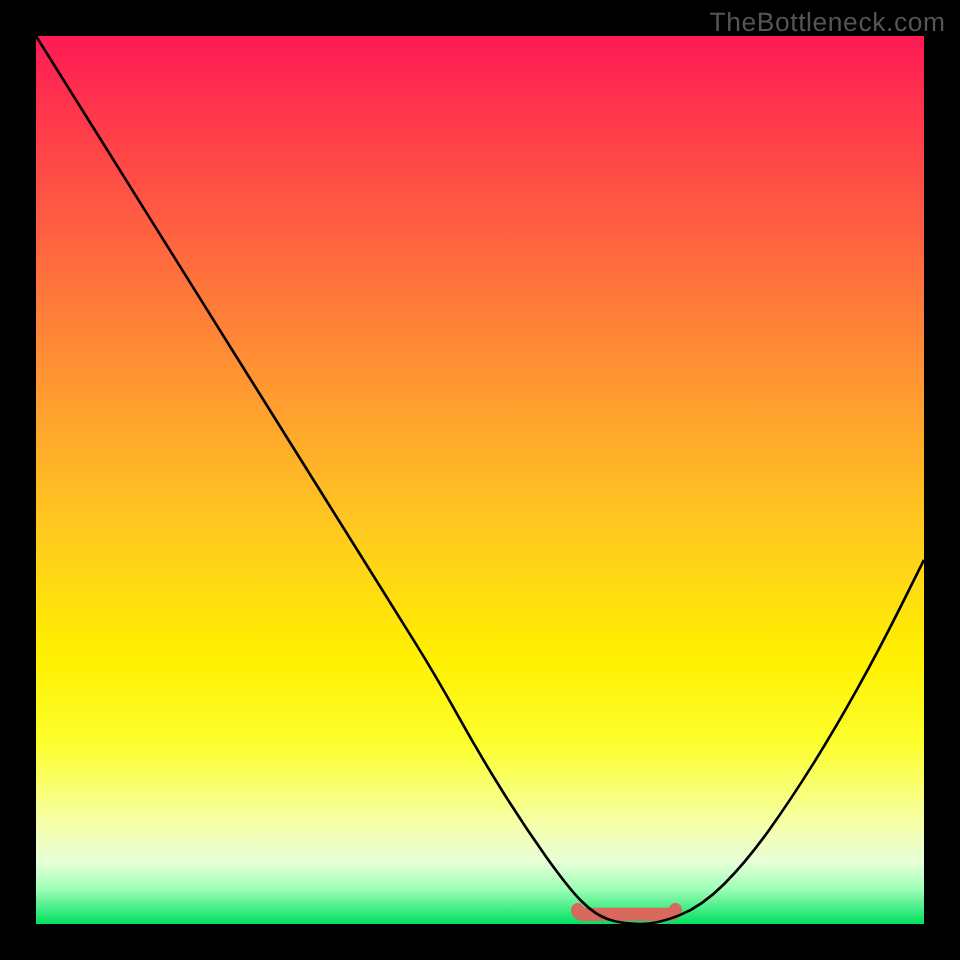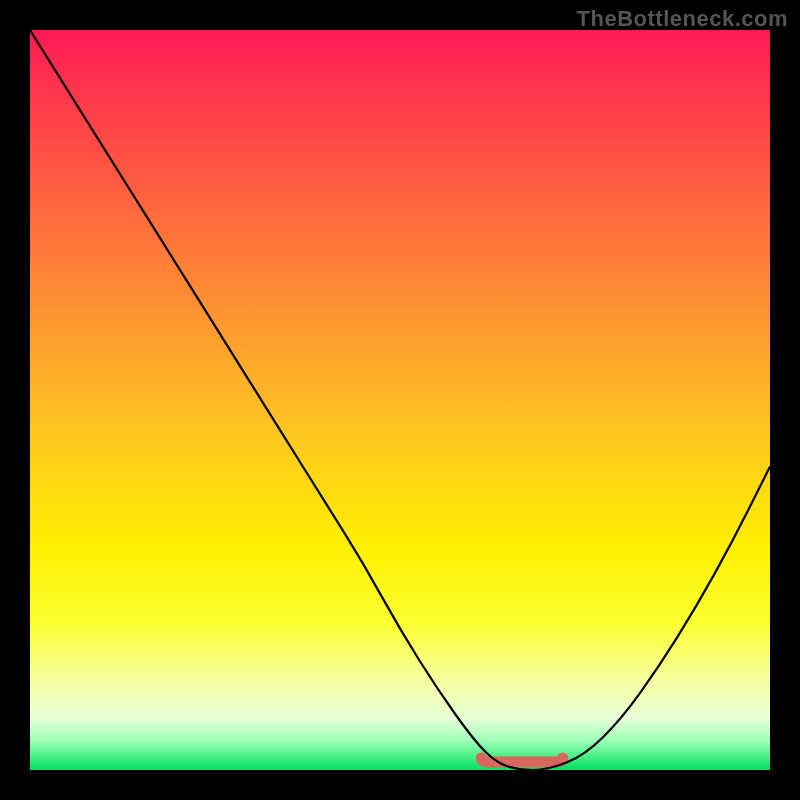--- a/index.html
+++ b/index.html
@@ -10,21 +10,21 @@
     background: #000;
     position: relative;
     font-family: Arial, sans-serif;
   }
   .watermark {
     position: absolute;
     top: 6px;
     right: 12px;
     color: #555;
     font-size: 22px;
-    font-weight: 700;
+    font-weight: 400;
     letter-spacing: 0.5px;
     z-index: 10;
   }
   .plot-area {
     position: absolute;
     left: 30px;
     top: 30px;
     width: 740px;
     height: 740px;
     overflow: hidden;

